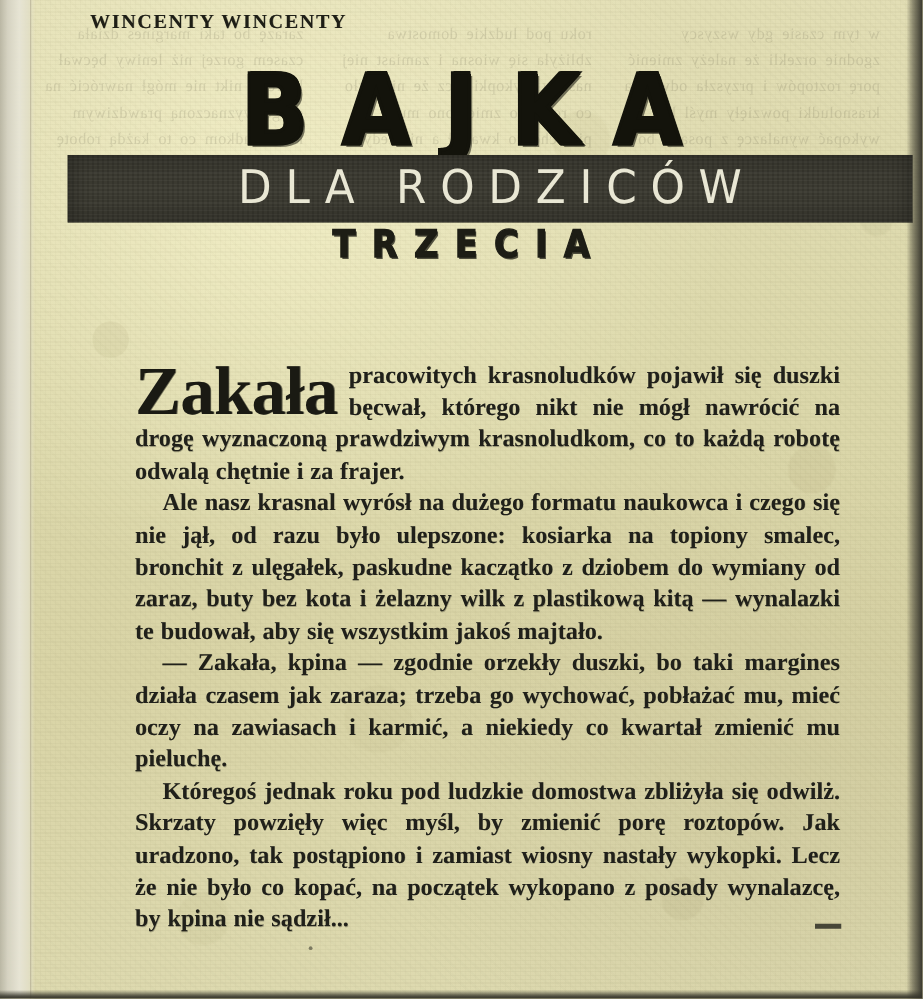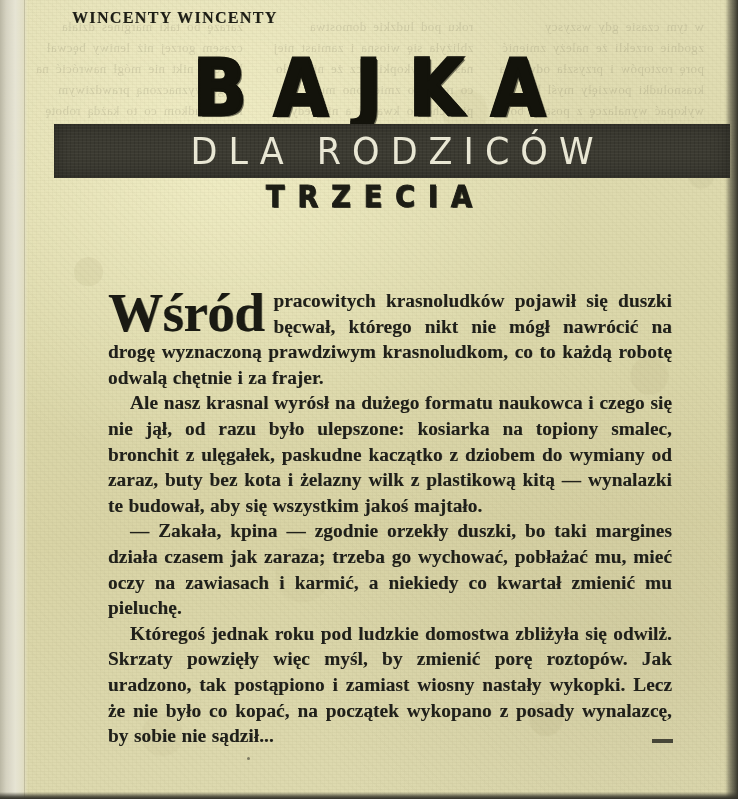--- a/index.html
+++ b/index.html
@@ -267,25 +267,25 @@
     <div class="title-main">BAJKA</div>
 
     <div class="banner">
       <div class="banner-text">DLA RODZICÓW</div>
     </div>
 
     <div class="title-sub">TRZECIA</div>
 
     <div class="article">
       <p class="lead">
-        <span class="dropword">Wśród</span><span>pracowitych krasnoludków pojawił się duszki bęcwał, którego nikt nie mógł nawrócić na drogę wyznaczoną prawdziwym krasnoludkom, co to każdą robotę odwalą chętnie i za frajer.</span>
+        <span class="dropword">Zakała</span><span>pracowitych krasnoludków pojawił się duszki bęcwał, którego nikt nie mógł nawrócić na drogę wyznaczoną prawdziwym krasnoludkom, co to każdą robotę odwalą chętnie i za frajer.</span>
       </p>
       <p>Ale nasz krasnal wyrósł na dużego formatu naukowca i czego się nie jął, od razu było ulepszone: kosiarka na topiony smalec, bronchit z ulęgałek, paskudne kaczątko z dziobem do wymiany od zaraz, buty bez kota i żelazny wilk z plastikową kitą — wynalazki te budował, aby się wszystkim jakoś majtało.</p>
       <p>— Zakała, kpina — zgodnie orzekły duszki, bo taki margines działa czasem jak zaraza; trzeba go wychować, pobłażać mu, mieć oczy na zawiasach i karmić, a niekiedy co kwartał zmienić mu pieluchę.</p>
-      <p>Któregoś jednak roku pod ludzkie domostwa zbliżyła się odwilż. Skrzaty powzięły więc myśl, by zmienić porę roztopów. Jak uradzono, tak postąpiono i zamiast wiosny nastały wykopki. Lecz że nie było co kopać, na początek wykopano z posady wynalazcę, by sobie nie sądził...</p>
+      <p>Któregoś jednak roku pod ludzkie domostwa zbliżyła się odwilż. Skrzaty powzięły więc myśl, by zmienić porę roztopów. Jak uradzono, tak postąpiono i zamiast wiosny nastały wykopki. Lecz że nie było co kopać, na początek wykopano z posady wynalazcę, by kpina nie sądził...</p>
     </div>
 
     <div class="foot-dash"></div>
     <div class="foot-dot"></div>
   </div>
 
   <div class="edge-left"></div>
   <div class="edge-right"></div>
   <div class="edge-bottom"></div>
 </div>

